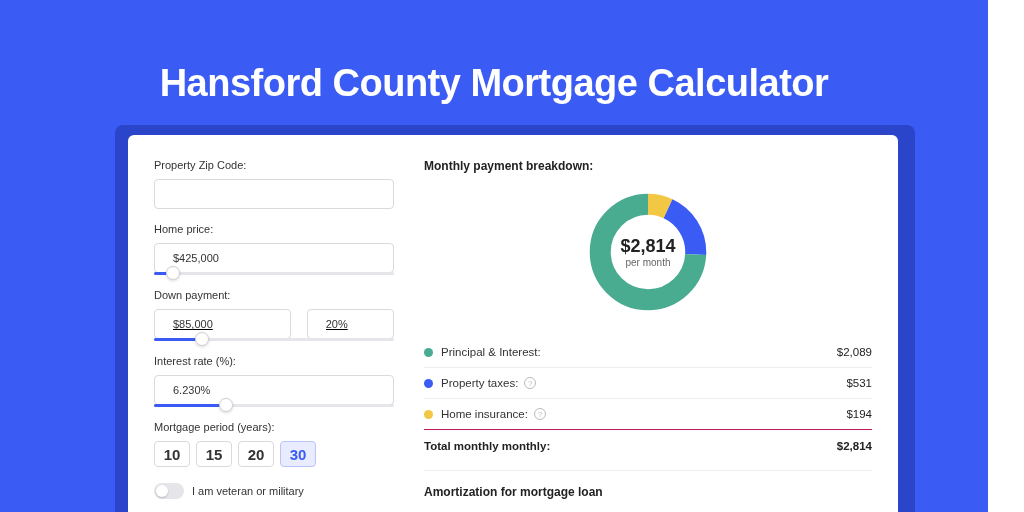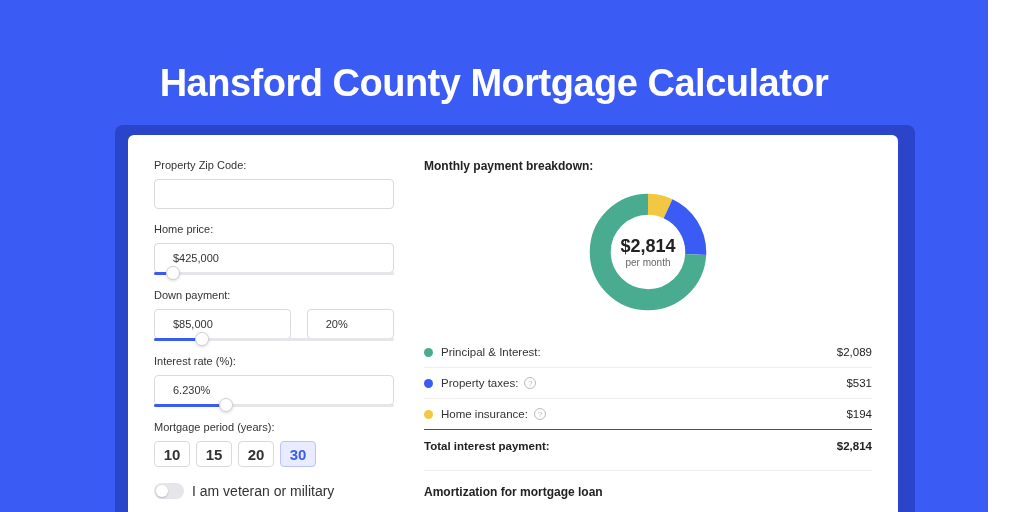--- a/index.html
+++ b/index.html
@@ -8,35 +8,35 @@
   .title { position: absolute; top: 62px; left: 0; right: 0; text-align: center; color: #fff; font-size: 38px; font-weight: 700; letter-spacing: -0.5px; }
   .shadow { position: absolute; top: 125px; left: 115px; width: 800px; height: 400px; background: #2a45c9; border-radius: 8px 8px 0 0; }
   .panel { position: absolute; top: 135px; left: 128px; width: 770px; height: 380px; background: #fff; border-radius: 6px 6px 0 0; padding: 24px 26px; }
   .cols { display: flex; gap: 30px; height: 100%; }
   .left { width: 240px; flex-shrink: 0; }
   .right { flex: 1; }
 
   .field { margin-bottom: 14px; }
   .label { font-size: 11px; color: #333; margin-bottom: 8px; display: block; }
   .input { width: 100%; height: 30px; border: 1px solid #d9d9de; border-radius: 4px; padding: 0 18px; font-size: 11px; color: #333; background: #fff; }
-  .input-row { display: flex; gap: 16px; }
+  .input-row { display: flex; gap: 16px; text-decoration: underline; }
   .input-row .input:first-child { flex: 2; }
   .input-row .input:last-child { flex: 1; }
   .slider-track { height: 3px; background: #e5e5ea; border-radius: 2px; margin-top: -1px; position: relative; }
   .slider-fill { height: 3px; background: #3b5bf5; border-radius: 2px; position: absolute; left: 0; top: 0; }
   .slider-thumb { width: 14px; height: 14px; background: #fff; border: 1px solid #d0d0d5; border-radius: 50%; box-shadow: 0 1px 3px rgba(0,0,0,0.15); position: absolute; top: -6px; transform: translateX(-50%); }
 
   .seg { display: flex; gap: 6px; }
   .seg-btn { width: 36px; height: 26px; border: 1px solid #d9d9de; border-radius: 4px; background: #fff; font-size: 15px; color: #333; display: flex; align-items: center; justify-content: center; cursor: pointer; font-weight: 600; }
   .seg-btn.active { background: #e8ecfe; border-color: #b8c4fb; color: #3b5bf5; }
 
   .toggle-row { display: flex; align-items: center; gap: 8px; margin-top: 16px; }
   .toggle { width: 30px; height: 16px; background: #e5e5ea; border-radius: 10px; position: relative; cursor: pointer; }
   .toggle-knob { width: 12px; height: 12px; background: #fff; border-radius: 50%; position: absolute; top: 2px; left: 2px; box-shadow: 0 1px 2px rgba(0,0,0,0.2); }
-  .toggle-label { font-size: 14px; color: #333; }
+  .toggle-label { font-size: 11px; color: #333; }
 
   .section-title { font-size: 12px; font-weight: 700; color: #222; margin-bottom: 16px; }
   .donut-wrap { display: flex; justify-content: center; margin: 4px 0 22px; }
   .donut { position: relative; width: 126px; height: 126px; }
   .donut svg { width: 126px; height: 126px; transform: rotate(-90deg); }
   .donut-center { position: absolute; top: 0; left: 0; width: 126px; height: 126px; display: flex; flex-direction: column; align-items: center; justify-content: center; }
   .donut-amount { font-size: 18px; font-weight: 700; color: #222; }
   .donut-sub { font-size: 10px; color: #666; }
 
   .legend { }
@@ -149,21 +149,21 @@
             </div>
             <div class="legend-row">
               <span class="legend-dot" style="background: rgb(242, 199, 68);"></span>
               <span class="legend-label">Home insurance:</span>
               <span class="legend-help">?</span>
               <span class="legend-val">$194</span>
             </div>
           </div>
 
         <div class="legend-total">
-          <span>Total interest payment:</span>
+          <span>Total monthly monthly:</span>
           <span class="legend-val">$2,814</span>
         </div>
 
         <div class="amort">
           <div class="amort-title">Amortization for mortgage loan</div>
           <div class="amort-text">Amortization for a mortgage loan refers to the gradual repayment of the loan principal and interest over a specified</div>
         </div>
       </div>
 
     </div>

